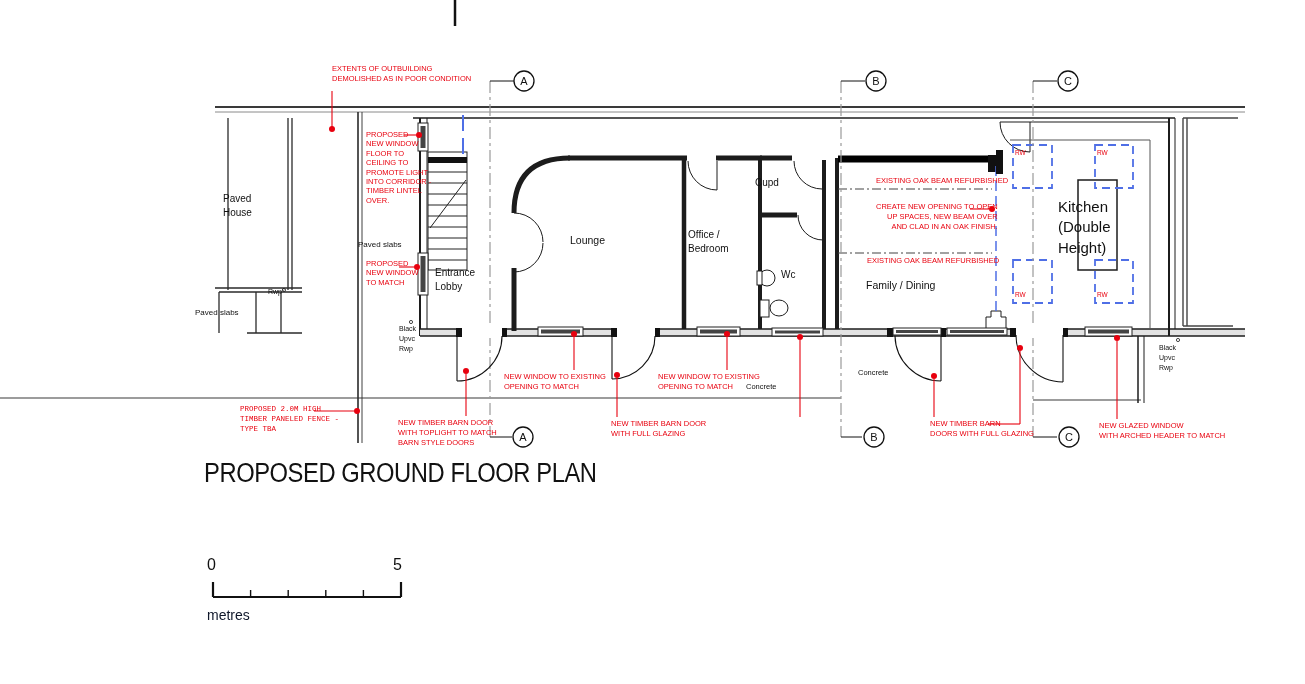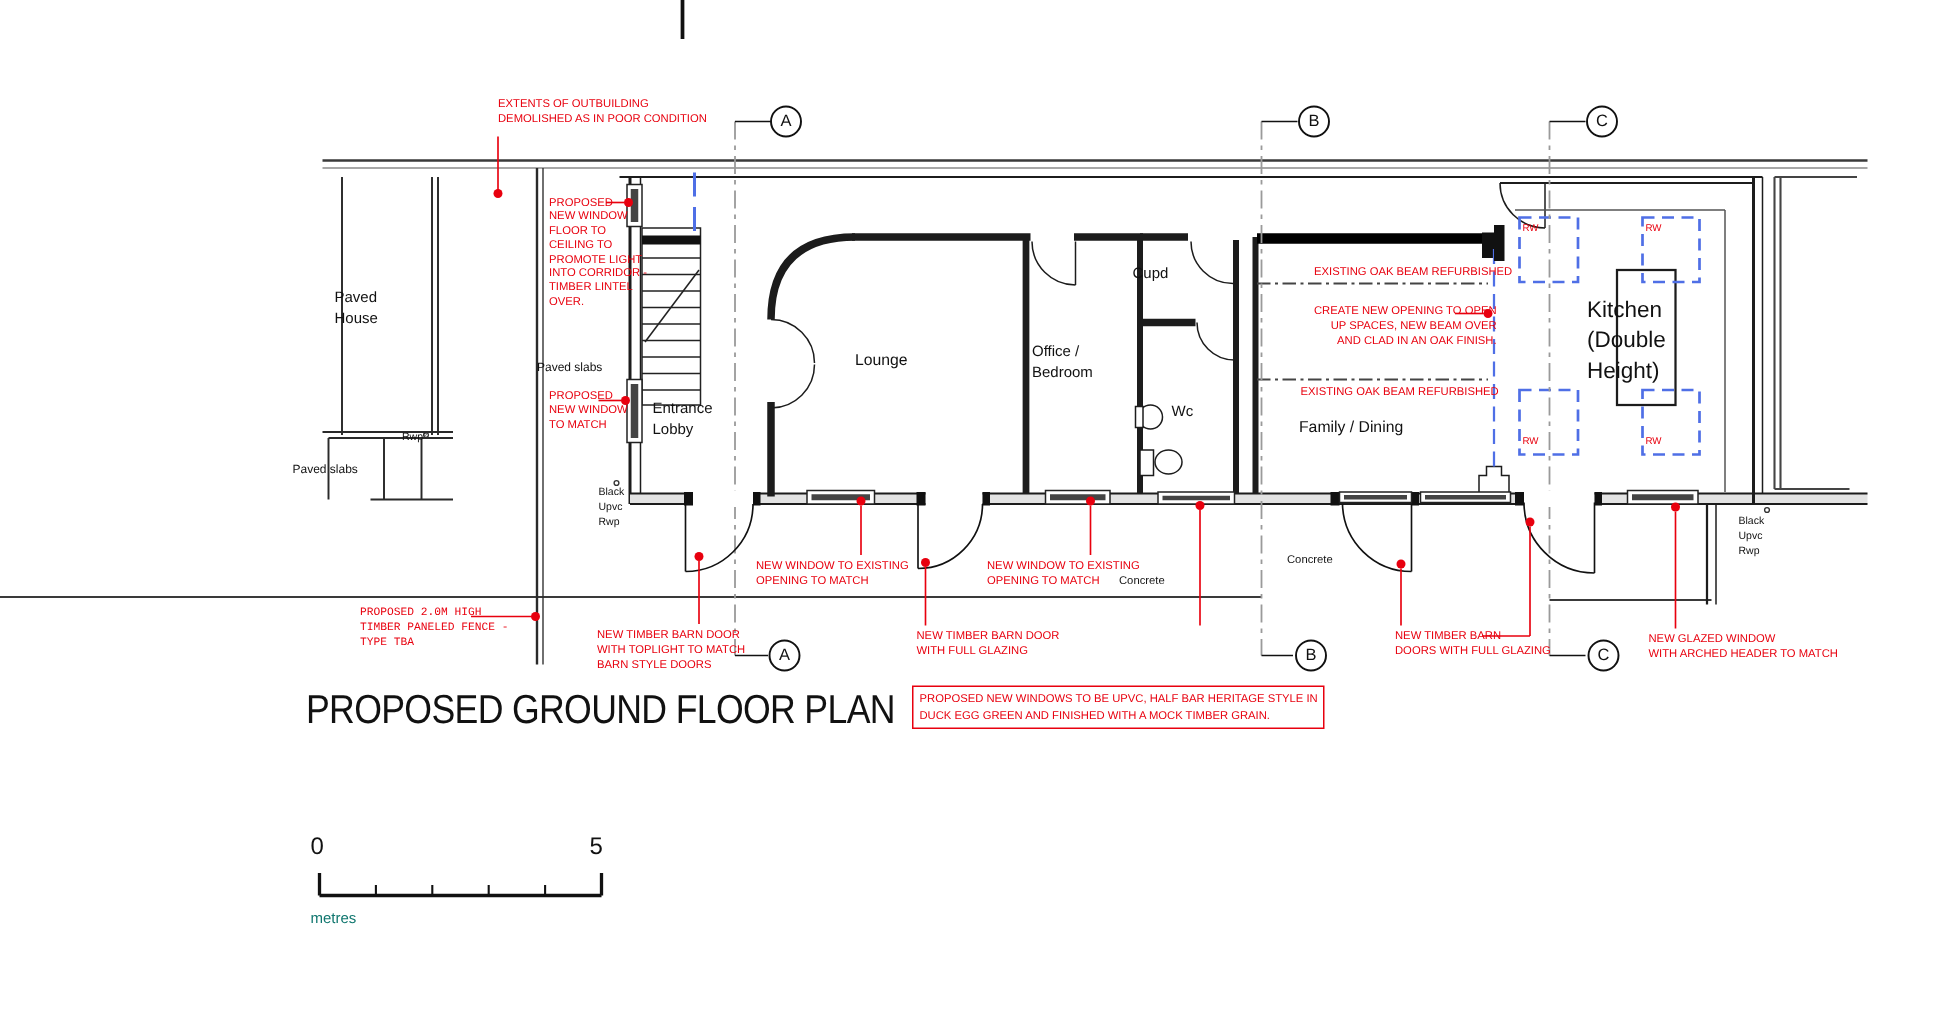--- a/index.html
+++ b/index.html
@@ -9,21 +9,21 @@
   .lbl{position:absolute;color:#111;white-space:pre-line;line-height:1.35;}
   .red{position:absolute;color:#e8000e;white-space:pre-line;font-size:7.5px;line-height:1.35;letter-spacing:0;}
   .ctr{text-align:left;}
   .gridletter{position:absolute;width:16px;height:16px;line-height:16px;text-align:center;
               font-size:11px;color:#111;}
   .redbox{position:absolute;border:1px solid #e8000e;padding:3px 4px;color:#e8000e;
           font-size:7.5px;line-height:1.4;white-space:pre-line;}
   #title{position:absolute;left:204px;top:458px;font-size:27px;color:#111;letter-spacing:-0.5px;
          transform:scaleX(0.88);transform-origin:left top;white-space:nowrap;}
   .scale-num{position:absolute;font-size:16px;color:#111;}
-  .scale-unit{position:absolute;font-size:10px;color:#0f766e;}
+  .scale-unit{position:absolute;font-size:14px;color:#0f172a;}
 </style>
 </head>
 <body>
 
 <div id="canvas">
 
 <svg id="plan-svg" width="1305" height="684" viewBox="0 0 1305 684">
 
   <g stroke="#3a3a3a" fill="none">
     <line x1="215" y1="107" x2="1245" y2="107" stroke-width="1.8"></line>
@@ -300,22 +300,20 @@
 TYPE TBA</div>
   <div class="red" style="left:398px;top:418px;">NEW TIMBER BARN DOOR
 WITH TOPLIGHT TO MATCH
 BARN STYLE DOORS</div>
   <div class="red" style="left:504px;top:372px;">NEW WINDOW TO EXISTING
 OPENING TO MATCH</div>
   <div class="red" style="left:611px;top:419px;">NEW TIMBER BARN DOOR
 WITH FULL GLAZING</div>
   <div class="red" style="left:658px;top:372px;">NEW WINDOW TO EXISTING
 OPENING TO MATCH</div>
-  <div class="redbox" style="left:608px;top:457px;">PROPOSED NEW WINDOWS TO BE UPVC, HALF BAR HERITAGE STYLE IN
-DUCK EGG GREEN AND FINISHED WITH A MOCK TIMBER GRAIN.</div>
   <div class="red" style="left:930px;top:419px;">NEW TIMBER BARN
 DOORS WITH FULL GLAZING</div>
   <div class="red" style="left:1099px;top:421px;">NEW GLAZED WINDOW
 WITH ARCHED HEADER TO MATCH</div>
   <div class="red" style="left:876px;top:176px;">EXISTING OAK BEAM REFURBISHED</div>
   <div class="red" style="left:876px;top:202px;text-align:right;">CREATE NEW OPENING TO OPEN
 UP SPACES, NEW BEAM OVER
 AND CLAD IN AN OAK FINISH.</div>
   <div class="red" style="left:867px;top:256px;">EXISTING OAK BEAM REFURBISHED</div>
   <div class="red" style="left:1015px;top:149px;font-size:6.5px;">RW</div>

